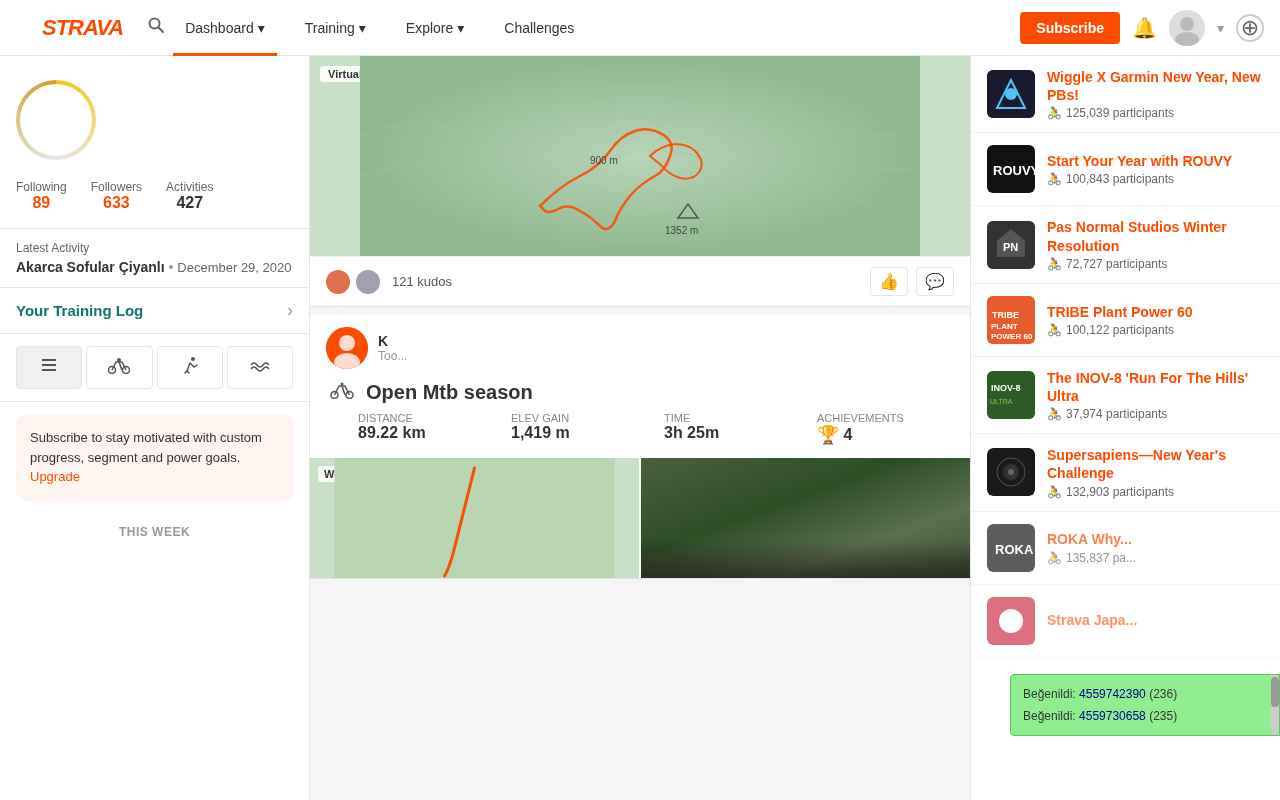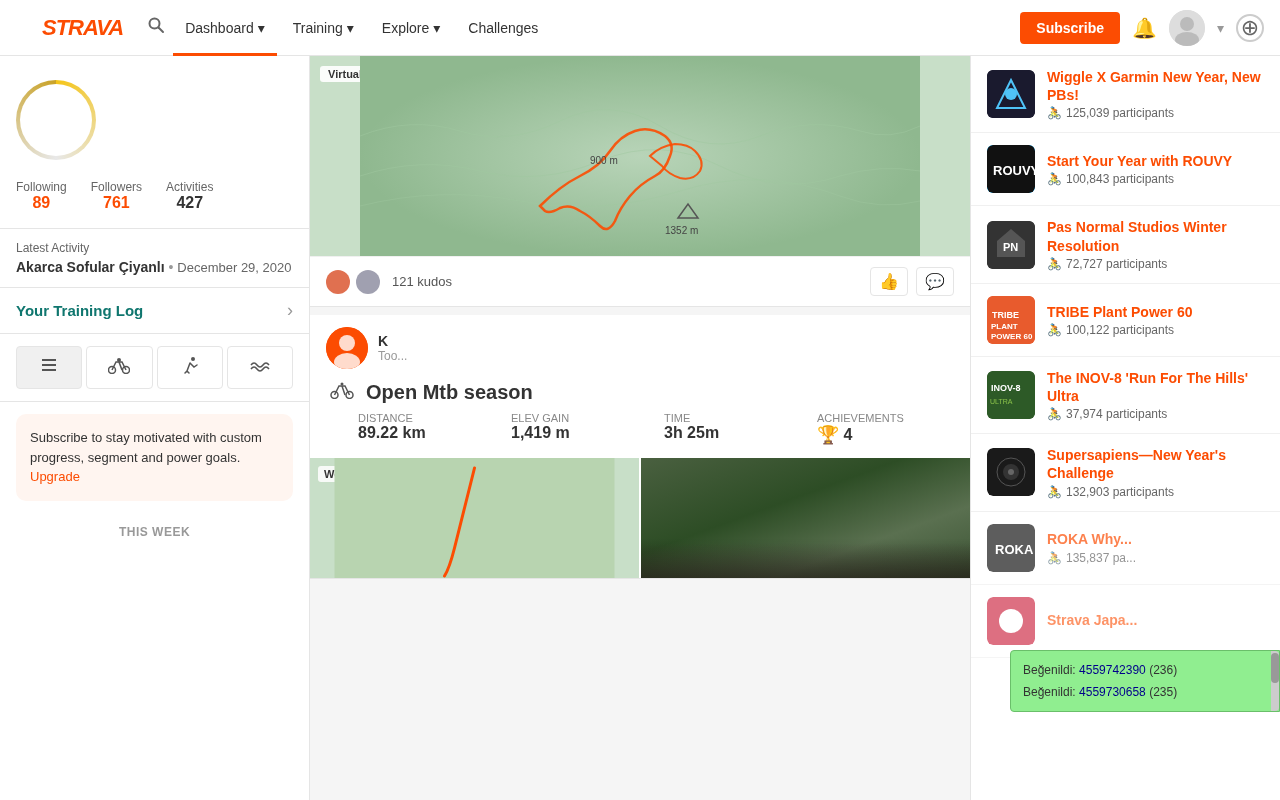--- a/index.html
+++ b/index.html
@@ -6,21 +6,21 @@
     body { font-family: -apple-system, BlinkMacSystemFont, 'Segoe UI', sans-serif; background: #f5f5f5; font-size: 14px; color: #333; overflow: hidden; }
 
     
     .header {
       display: flex; align-items: center; background: #fff;
       border-bottom: 1px solid #e5e5e5; padding: 0 16px;
       height: 56px; position: fixed; top: 0; left: 0; right: 0; z-index: 100;
     }
     .logo { color: #fc4c02; font-weight: 900; font-size: 22px; letter-spacing: -1px; margin-right: 16px; font-style: italic; margin-left: 26px; }
     .search-icon-btn { background: none; border: none; cursor: pointer; padding: 8px; color: #666; font-size: 18px; }
-    .nav-items { display: flex; align-items: center; gap: 4px; }
+    .nav-items { display: flex; align-items: center; gap: 16px; }
     .nav-item {
       padding: 8px 12px; border: none; background: none; cursor: pointer;
       font-size: 14px; color: #333; display: flex; align-items: center; gap: 4px;
       font-weight: 500; position: relative;
     }
     .nav-item.active { color: #333; }
     .nav-item.active::after {
       content: ''; position: absolute; bottom: -12px; left: 0; right: 0;
       height: 3px; background: #fc4c02;
     }
@@ -227,21 +227,21 @@
       <div class="avatar-ring">
         <div class="avatar-inner"></div>
       </div>
       <div class="stats-row">
         <div class="stat-item">
           <span class="stat-label">Following</span>
           <span class="stat-value stat-link">89</span>
         </div>
         <div class="stat-item">
           <span class="stat-label">Followers</span>
-          <span class="stat-value stat-link">761</span>
+          <span class="stat-value stat-link">633</span>
         </div>
         <div class="stat-item">
           <span class="stat-label">Activities</span>
           <span class="stat-value">427</span>
         </div>
       </div>
     </div>
 
     <div class="latest-activity">
       <div class="latest-label">Latest Activity</div>
@@ -537,21 +537,21 @@
         <div class="challenge-info">
           <div class="challenge-name">Strava Japa...</div>
         </div>
       </div>
 
     </div>
   </aside>
 
 </div>
 
-<div class="notification-popup" style="position:fixed;right:0;bottom:88px;width:270px;background:#90ee90;border:1px solid #6abf6a;padding:8px 12px;z-index:200;font-size:12px;border-radius:4px 0 0 4px;">
+<div class="notification-popup" style="position:fixed;right:0;bottom:64px;width:270px;background:#90ee90;border:1px solid #6abf6a;padding:8px 12px;z-index:200;font-size:12px;border-radius:4px 0 0 4px;">
   <div class="notif-line">
     <span>Beğenildi: </span>
     <a href="#" class="notif-link">4559742390</a>
     <span> (236)</span>
   </div>
   <div class="notif-line">
     <span>Beğenildi: </span>
     <a href="#" class="notif-link">4559730658</a>
     <span> (235)</span>
   </div>

